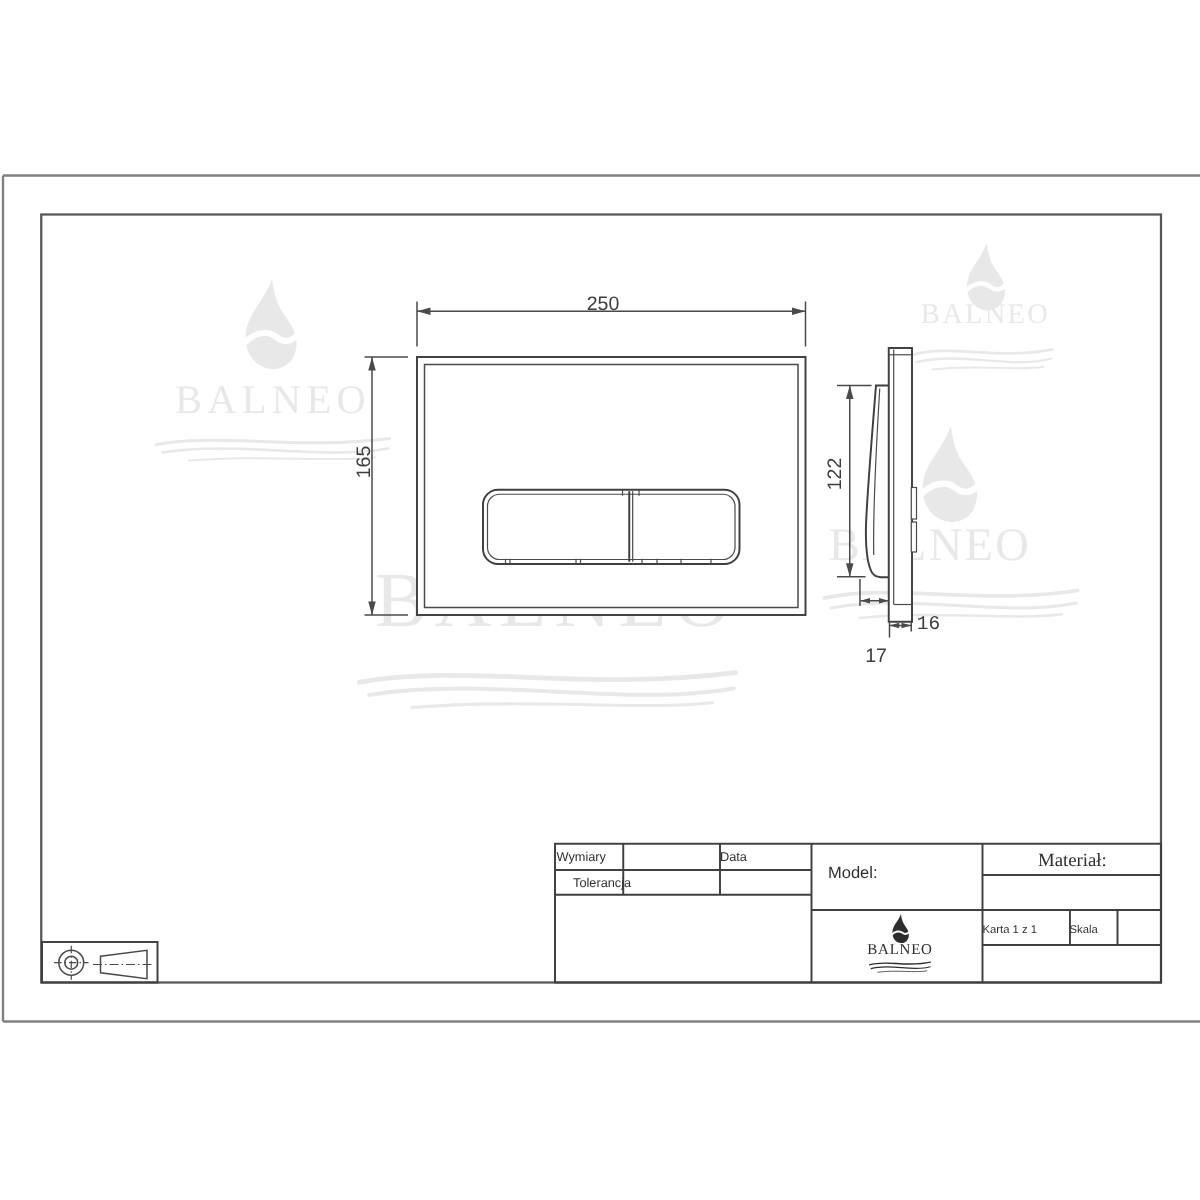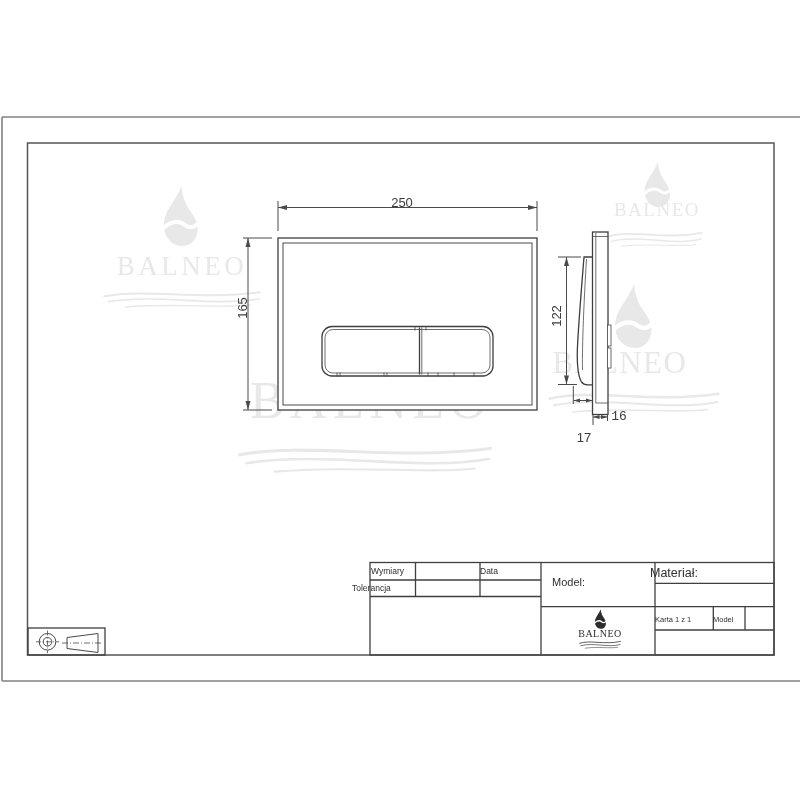--- a/index.html
+++ b/index.html
@@ -188,25 +188,25 @@
 </svg>
 
 <div class="dim-label" style="left:402px;top:202px;">250</div>
 <div class="dim-label rot" style="left:242px;top:308px;">165</div>
 <div class="dim-label rot" style="left:556px;top:316px;">122</div>
 <div class="dim-label" style="left:584px;top:417px;margin-top:20px;">17</div>
 <div class="dim-label" style="left:619px;top:416px;font-family:Liberation Mono, monospace;">16</div>
 
 <div class="tb-text ctr" style="left:371px;top:567px;width:44px;font-size:8.5px;">Wymiary</div>
 <div class="tb-text ctr" style="left:480px;top:567px;width:84px;font-size:8.5px;">Data</div>
-<div class="tb-text ctr" style="left:352px;top:584px;width:54px;font-size:8.5px;">Tolerancja</div>
+<div class="tb-text ctr" style="left:382px;top:584px;width:54px;font-size:8.5px;">Tolerancja</div>
 <div class="tb-text" style="left:552px;top:577px;font-size:11px;">Model:</div>
-<div class="tb-text" style="left:650px;top:567px;font-size:12.5px;">Materiał:</div>
+<div class="tb-text" style="left:692px;top:567px;font-size:12.5px;font-family:Liberation Serif, serif;">Materiał:</div>
 <div class="tb-text ctr" style="left:655px;top:615.5px;width:82px;font-size:7.5px;">Karta 1 z 1</div>
-<div class="tb-text ctr" style="left:713px;top:616px;width:32px;font-size:7.5px;">Model</div>
+<div class="tb-text ctr" style="left:713px;top:616px;width:32px;font-size:7.5px;">Skala</div>
 
 <div class="abs" style="left:0;top:0;z-index:3;">
   <svg class="abs logo-ico" style="left:592.5px;top:609px" width="15" height="20">
       <use href="#flame"></use>
     </svg>
   <svg class="abs logo-ico" style="left:579px;top:638.5px" width="42" height="11" viewBox="0 0 200 36" preserveAspectRatio="none">
       <use href="#waves"></use>
     </svg>
 </div>
 <div class="logo-text" style="left:600px;top:629px;font-size:10px;letter-spacing:.05em;">BALNEO</div>

